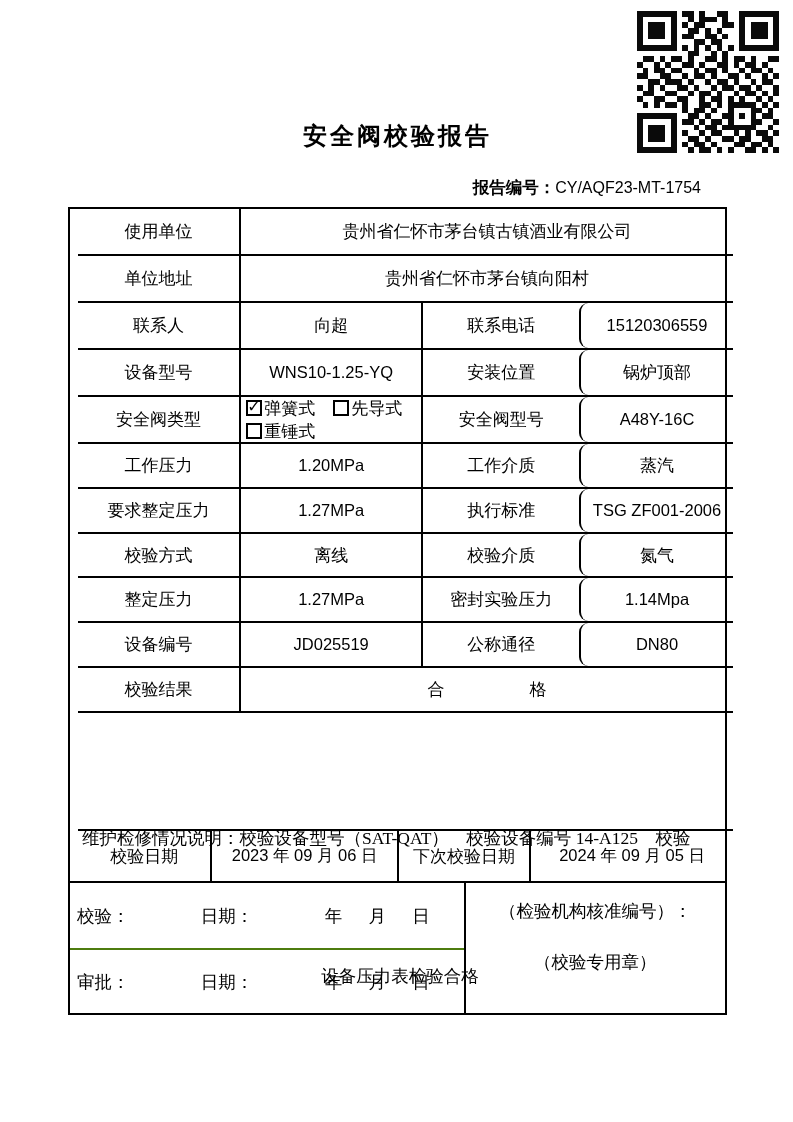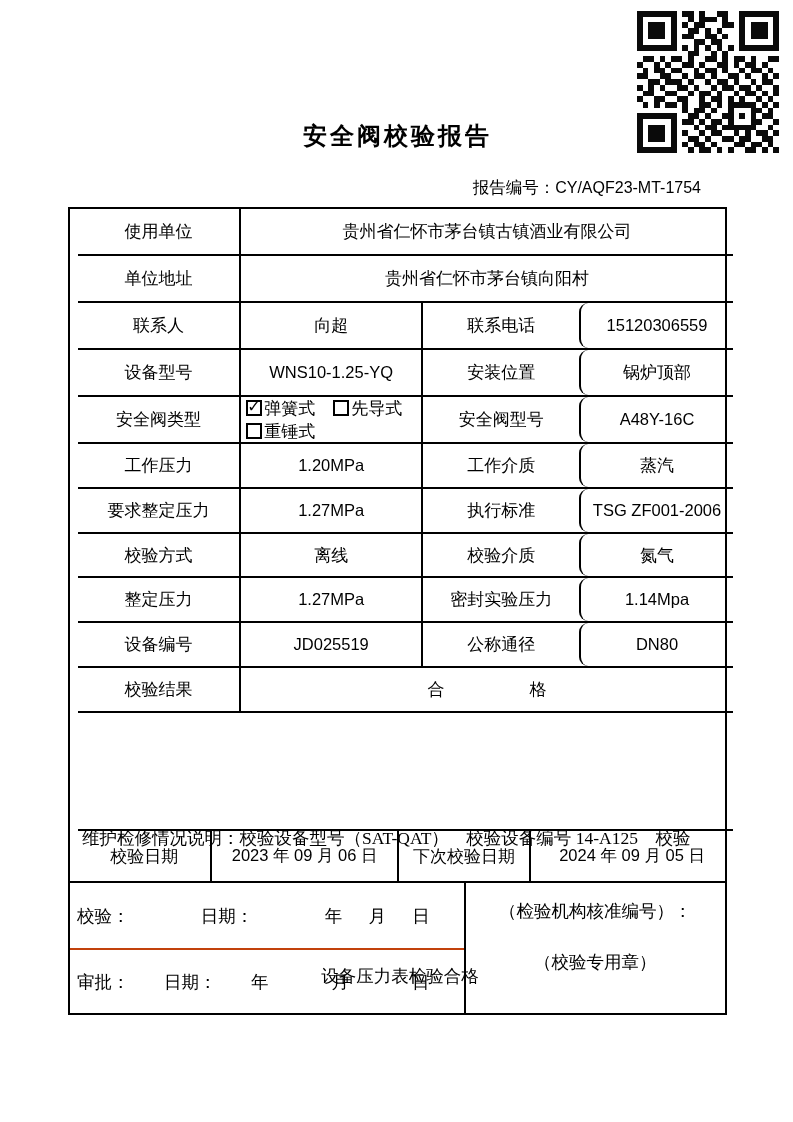--- a/index.html
+++ b/index.html
@@ -3,21 +3,21 @@
 <meta charset="utf-8">
 <style>
   html,body{margin:0;padding:0;background:#fff;}
   .page{position:relative;width:793px;height:1122px;background:#fff;outline:1px solid #c8c8c8;
         font-family:"Liberation Serif","DejaVu Serif",serif;color:#000;overflow:hidden;}
   .qr{position:absolute;left:637px;top:11px;width:142px;height:142px;}
   .title{position:absolute;left:68px;top:120px;width:659px;text-align:center;
          font-size:24px;font-weight:bold;letter-spacing:3px;}
   .report-line{position:absolute;left:68px;top:177px;width:659px;text-align:right;
                padding-right:26px;box-sizing:border-box;font-size:16px;}
-  .report-line .lbl{font-weight:normal;font-size:16.5px;margin-left:44px;}
+  .report-line .lbl{font-weight:bold;font-size:16.5px;margin-left:44px;}
   .report-line .num{font-family:"Liberation Sans","DejaVu Sans",sans-serif;font-size:16px;}
   .form{position:absolute;left:68px;top:207px;width:659px;border:2px solid #000;box-sizing:border-box;}
   .row{display:flex;width:100%;box-sizing:border-box;margin-left:8px;}
   .row + .row{border-top:2px solid #000;}
   .cell{display:flex;align-items:center;justify-content:center;box-sizing:border-box;
         font-size:17px;text-align:center;padding:2px 4px;}
   .cell + .cell{border-left:2px solid #000;}
   .val{font-family:"Liberation Sans","DejaVu Sans",sans-serif;font-size:16.5px;}
   .pre{white-space:pre;}
   
@@ -37,21 +37,21 @@
   
   .maint{display:block;text-align:left;padding:10px 15px 0 4px;line-height:46px;font-size:17.5px;}
   .maint .l2{text-align:center;}
   
   .d1{width:20.2%;} .d2{width:28.5%;} .d3{width:20.2%;} .d4{width:31.1%;}
   
   .bottom{display:flex;border-top:2px solid #000;}
   .sigcol{width:60.1%;display:flex;flex-direction:column;}
   .sigrow{height:65px;display:flex;align-items:center;justify-content:space-between;
           box-sizing:border-box;padding:0 34px 0 7px;font-size:17.5px;}
-  .sigrow + .sigrow{border-top:2px solid #c2410c;font-family:Liberation Mono, monospace;}
+  .sigrow + .sigrow{border-top:2px solid #4d7c0f;}
   .stampcol{width:39.9%;border-left:2px solid #000;box-sizing:border-box;display:flex;
             flex-direction:column;align-items:center;padding-top:16px;gap:27px;
             font-size:17.5px;line-height:24px;}
 </style>
 </head>
 <body>
 
 <div class="page">
 
   <svg class="qr" id="qr-svg" viewBox="0 0 25 25" shape-rendering="crispEdges">

